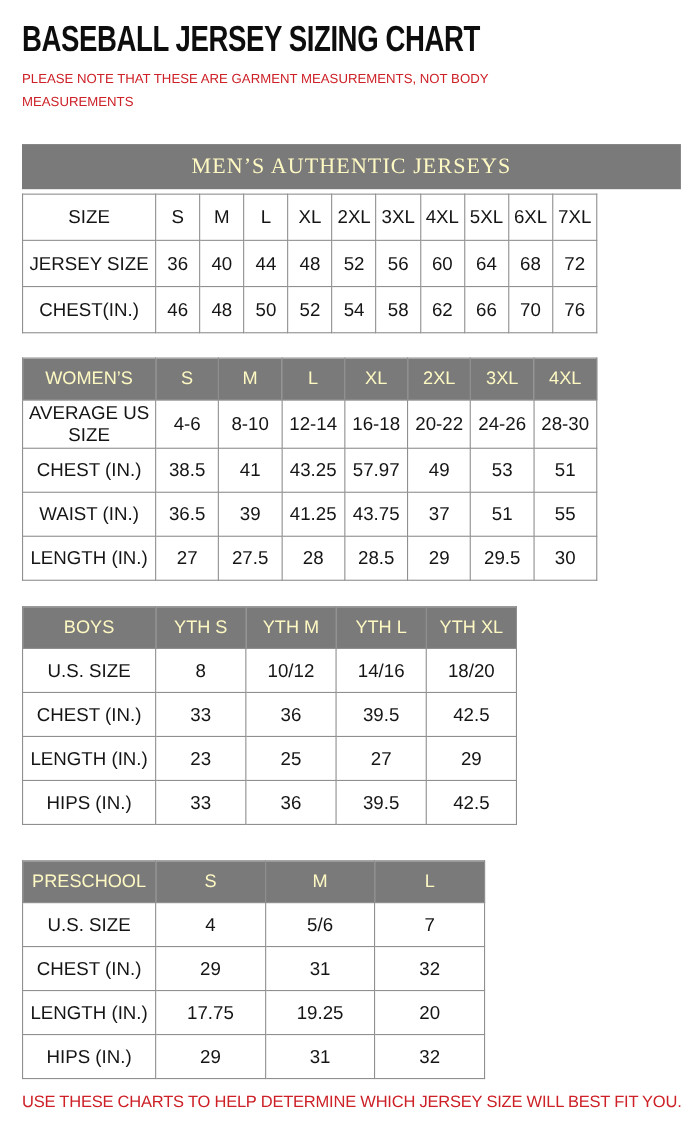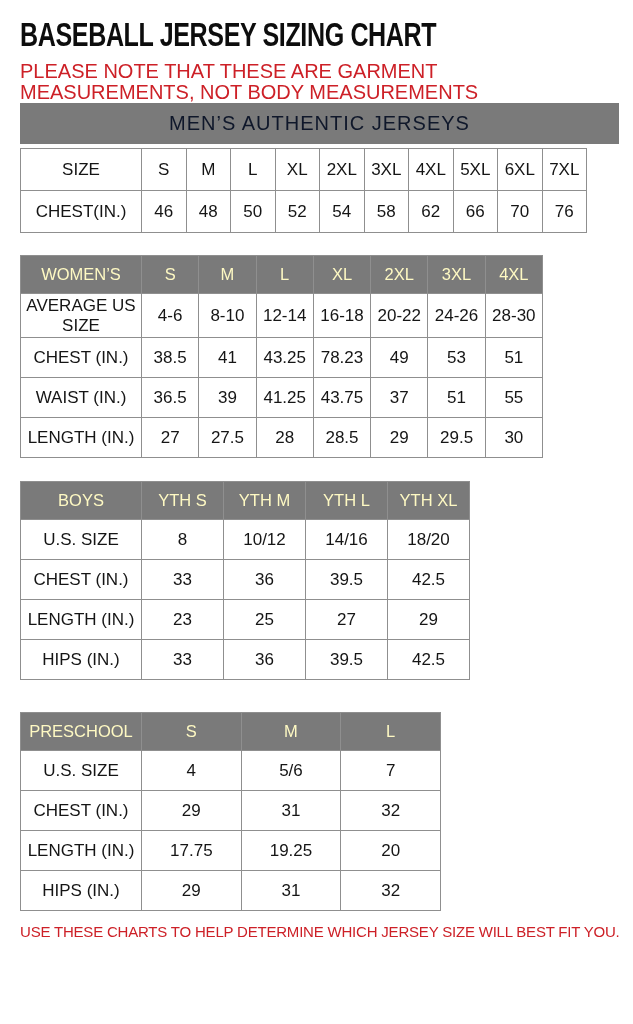--- a/index.html
+++ b/index.html
@@ -23,56 +23,57 @@
     letter-spacing:-0.5px;
     color:#0d0d0d;
     white-space:nowrap;
     transform:scaleX(0.76);
     transform-origin:left center;
     margin-top:2px;
   }
   .top-note{
     margin-top:7px;
     width:505px;
-    font-size:20px;
+    font-size:12px;
     line-height:21px;
     color:var(--red);
   }
 
   .banner{
-    margin-top:0;
+    margin-top:28px;
     width:599px;
     height:41px;
     background:var(--gray);
-    color:#0f172a;
+    color:#fef9c3;
     font-size:20px;
     letter-spacing:1px;
     display:flex;
     align-items:center;
     justify-content:center;
+    font-family:Liberation Serif, serif;
   }
 
   table{
     border-collapse:collapse;
     table-layout:fixed;
     background:#fff;
   }
   th,td{
     border:1px solid var(--border);
     text-align:center;
     vertical-align:middle;
     font-size:17px;
     font-weight:normal;
     color:var(--text);
     padding:2px 3px;
     line-height:1.15;
   }
 
   
-  #mens-table{width:567px;margin-top:4px;}
+  #mens-table{width:523px;margin-top:4px;}
   #mens-table th,#mens-table td{height:42px;}
   #mens-table col.label-col{width:121px;}
 
   
   .gray-head{margin-top:22px;}
   .gray-head thead th{
     background:var(--gray);
     color:#fef9c3;
     font-size:16.5px;
     height:38px;
@@ -129,20 +130,33 @@
           <th>2XL</th>
           <th>3XL</th>
           <th>4XL</th>
           <th>5XL</th>
           <th>6XL</th>
           <th>7XL</th>
         </tr>
       </thead>
       <tbody>
         <tr>
+          <td>JERSEY SIZE</td>
+          <td>36</td>
+          <td>40</td>
+          <td>44</td>
+          <td>48</td>
+          <td>52</td>
+          <td>56</td>
+          <td>60</td>
+          <td>64</td>
+          <td>68</td>
+          <td>72</td>
+        </tr>
+        <tr>
           <td>CHEST(IN.)</td>
           <td>46</td>
           <td>48</td>
           <td>50</td>
           <td>52</td>
           <td>54</td>
           <td>58</td>
           <td>62</td>
           <td>66</td>
           <td>70</td>
@@ -183,21 +197,21 @@
           <td>16-18</td>
           <td>20-22</td>
           <td>24-26</td>
           <td>28-30</td>
         </tr>
         <tr>
           <td>CHEST (IN.)</td>
           <td>38.5</td>
           <td>41</td>
           <td>43.25</td>
-          <td>78.23</td>
+          <td>57.97</td>
           <td>49</td>
           <td>53</td>
           <td>51</td>
         </tr>
         <tr>
           <td>WAIST (IN.)</td>
           <td>36.5</td>
           <td>39</td>
           <td>41.25</td>
           <td>43.75</td>

